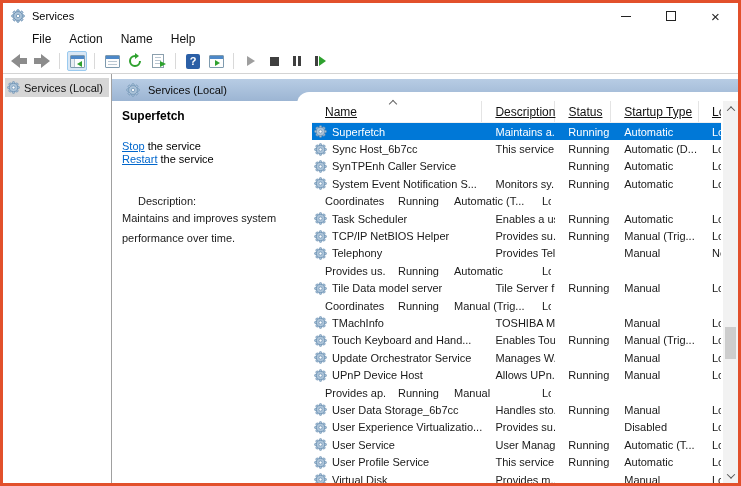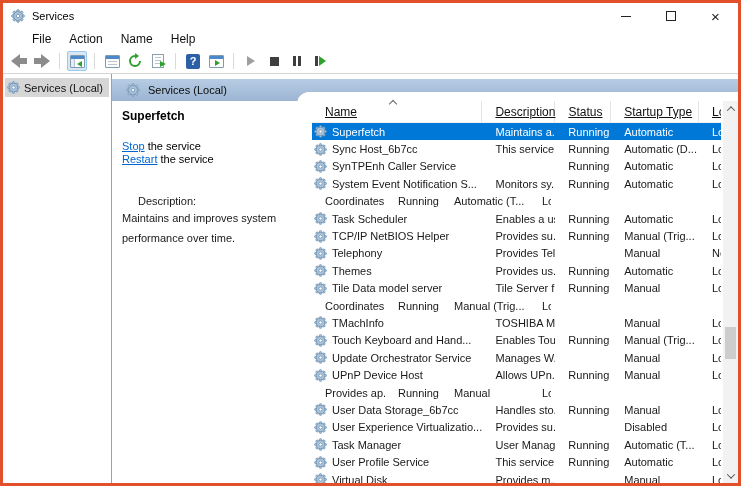--- a/index.html
+++ b/index.html
@@ -343,26 +343,20 @@
                   <use href="#gear-sym"></use>
                 </svg>
                 <span>Telephony</span>
               </div>
               <div class="cell c-desc">Provides Tel...</div>
               <div class="cell c-status"></div>
               <div class="cell c-startup">Manual</div>
               <div class="cell c-log">Net</div>
             </div>
             <div class="lrow">
-              <div class="cell c-name">
-                <svg class="gear13" width="13" height="13" viewBox="0 0 16 16">
-                  <use href="#gear-sym"></use>
-                </svg>
-                <span>Themes</span>
-              </div>
               <div class="cell c-desc">Provides us...</div>
               <div class="cell c-status">Running</div>
               <div class="cell c-startup">Automatic</div>
               <div class="cell c-log">Loc</div>
             </div>
             <div class="lrow">
               <div class="cell c-name">
                 <svg class="gear13" width="13" height="13" viewBox="0 0 16 16">
                   <use href="#gear-sym"></use>
                 </svg>
@@ -455,21 +449,21 @@
               <div class="cell c-desc">Provides su...</div>
               <div class="cell c-status"></div>
               <div class="cell c-startup">Disabled</div>
               <div class="cell c-log">Loc</div>
             </div>
             <div class="lrow">
               <div class="cell c-name">
                 <svg class="gear13" width="13" height="13" viewBox="0 0 16 16">
                   <use href="#gear-sym"></use>
                 </svg>
-                <span>Task Manager</span>
+                <span>User Service</span>
               </div>
               <div class="cell c-desc">User Manag...</div>
               <div class="cell c-status">Running</div>
               <div class="cell c-startup">Automatic (T...</div>
               <div class="cell c-log">Loc</div>
             </div>
             <div class="lrow">
               <div class="cell c-name">
                 <svg class="gear13" width="13" height="13" viewBox="0 0 16 16">
                   <use href="#gear-sym"></use>

